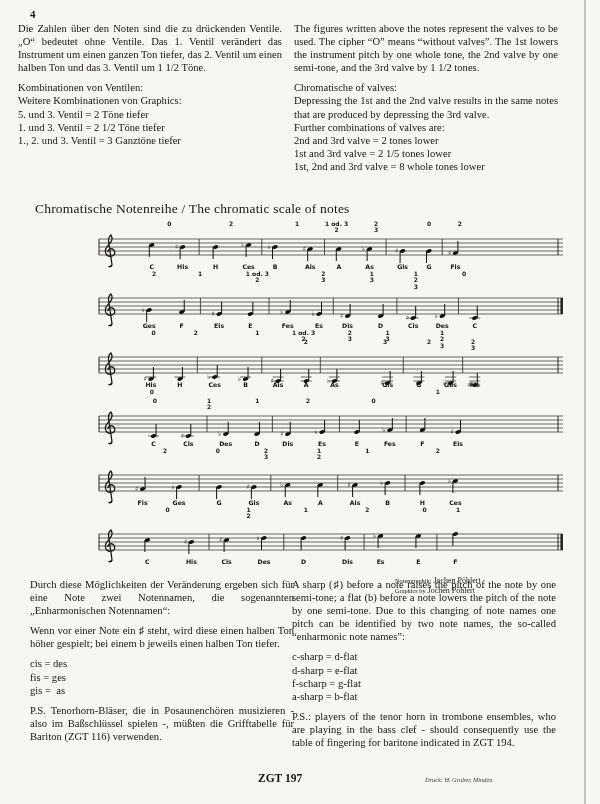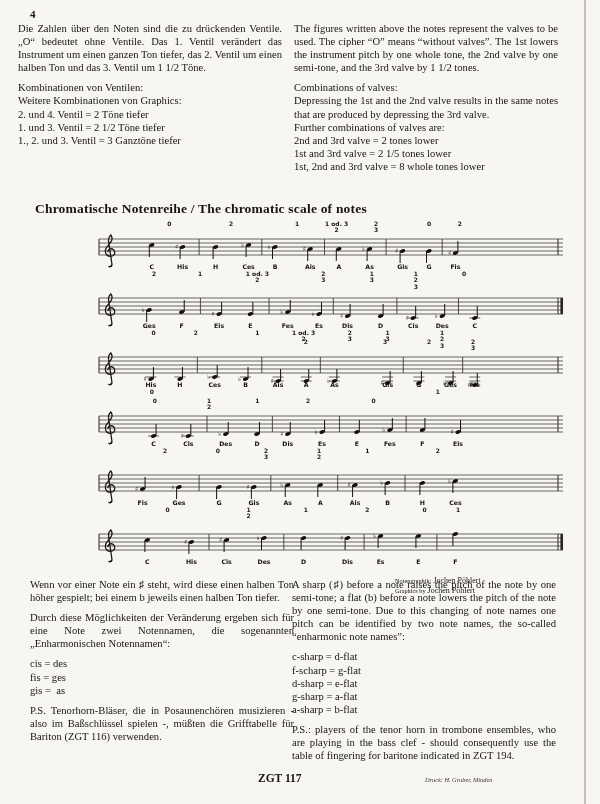--- a/index.html
+++ b/index.html
@@ -6,21 +6,21 @@
   body{background:#d8d6d2;font-family:"Liberation Serif", serif;}
   .page{position:relative;width:600px;height:804px;background:#f7f6f2;color:#181512;overflow:hidden;
         box-shadow:0 0 6px rgba(0,0,0,.4);}
   .scan-edge{position:absolute;top:0;right:14px;width:2px;height:804px;background:#9a968e;opacity:.55;}
   .pagenum{position:absolute;left:30px;top:8px;font-size:11px;font-weight:bold;}
   .col{position:absolute;top:22px;width:264px;font-size:10.6px;line-height:13.1px;text-align:justify;}
   .col.left{left:18px;}
   .col.right{left:294px;}
   .para{margin:0 0 7px 0;}
   .combo-line{margin:0;}
-  .heading{position:absolute;left:35px;top:201px;font-size:13.5px;font-weight:bold;letter-spacing:.2px;}
+  .heading{position:absolute;left:35px;top:201px;font-size:13.5px;font-weight:normal;letter-spacing:.2px;}
   .music{position:absolute;left:95px;top:222px;width:474px;}
   .stave{position:relative;width:470px;height:59px;}
   .stave svg{position:absolute;left:0;top:7px;}
   .num{position:absolute;font-family:"DejaVu Sans", sans-serif;font-size:6px;line-height:6.4px;font-weight:bold;
        white-space:pre-line;text-align:center;transform:translateX(-50%);color:#1b1814;}
   .num.above{top:-1px;}
   .num.below{top:49px;}
   .notelabel{position:absolute;top:41px;font-family:"DejaVu Sans", sans-serif;font-size:6.2px;font-weight:bold;
        transform:translateX(-50%);color:#14110e;}
   .credits{position:absolute;left:300px;top:354px;width:170px;text-align:left;font-size:8px;line-height:9.5px;}
@@ -39,29 +39,29 @@
 
 <div class="page">
   <div class="scan-edge"></div>
   <div class="pagenum">4</div>
 
   <div class="col left">
     <p class="para">Die Zahlen über den Noten sind die zu drückenden Ventile. „O“ bedeutet ohne Ventile. Das 1. Ventil verändert das Instrument um einen ganzen Ton tiefer, das 2. Ventil um einen halben Ton und das 3. Ventil um 1 1/2 Töne.</p>
     <div class="combo-line">Kombinationen von Ventilen:</div>
     <div class="combo-line">Weitere Kombinationen von Graphics:</div>
     <div>
-        <div>2. und 4. Ventil = 2 Töne tiefer</div>
+        <div>5. und 3. Ventil = 2 Töne tiefer</div>
         <div>1. und 3. Ventil = 2 1/2 Töne tiefer</div>
         <div>1., 2. und 3. Ventil = 3 Ganztöne tiefer</div>
       </div>
   </div>
 
   <div class="col right">
     <p class="para">The figures written above the notes represent the valves to be used. The cipher “O” means “without valves”. The 1st lowers the instrument pitch by one whole tone, the 2nd valve by one semi-tone, and the 3rd valve by 1 1/2 tones.</p>
-    <div class="combo-line">Combinations of valves:</div>
+    <div class="combo-line">Chromatische of valves:</div>
     <div class="combo-line">Depressing the 1st and the 2nd valve results in the same notes that are produced by depressing the 3rd valve.</div>
     <div class="combo-line">Further combinations of valves are:</div>
     <div>
         <div>2nd and 3rd valve = 2 tones lower</div>
         <div>1st and 3rd valve = 2 1/5 tones lower</div>
         <div>1st, 2nd and 3rd valve = 8 whole tones lower</div>
       </div>
   </div>
 
   <div class="heading">Chromatische Notenreihe / The chromatic scale of notes</div>
@@ -486,27 +486,27 @@
           <div class="notelabel" style="left: 360.4px;">F</div>
         </div>
       </div>
     <div class="credits">
       <div><span class="lbl">Notengraphik:</span> <span>Jochen Pöhlert</span></div>
       <div><span class="lbl">Graphics by</span> <span>Jochen Pöhlert</span></div>
     </div>
   </div>
 
   <div class="bcol left">
+    <p class="para">Durch diese Möglichkeiten der Veränderung ergeben sich für eine Note zwei Notennamen, die sogenannten „Enharmonischen Notennamen“:</p>
     <p class="para">Wenn vor einer Note ein ♯ steht, wird diese einen halben Ton höher gespielt; bei einem b jeweils einen halben Ton tiefer.</p>
-    <p class="para">Durch diese Möglichkeiten der Veränderung ergeben sich für eine Note zwei Notennamen, die sogenannten „Enharmonischen Notennamen“:</p>
     <div class="pairs"><div>cis = des</div><div>fis = ges</div><div>gis =  as</div></div>
     <p class="para ps">P.S. Tenorhorn-Bläser, die in Posaunenchören musizieren - also im Baßschlüssel spielen -, müßten die Grifftabelle für Bariton (ZGT 116) verwenden.</p>
   </div>
 
   <div class="bcol right">
     <p class="para">A sharp (♯) before a note raises the pitch of the note by one semi-tone; a flat (b) before a note lowers the pitch of the note by one semi-tone. Due to this changing of note names one pitch can be identified by two note names, the so-called “enharmonic note names”:</p>
-    <div class="pairs"><div>c-sharp = d-flat</div><div>f-scharp = g-flat</div><div>d-sharp = e-flat</div><div>g-sharp = a-flat</div><div>a-sharp = b-flat</div></div>
+    <div class="pairs"><div>c-sharp = d-flat</div><div>d-sharp = e-flat</div><div>f-scharp = g-flat</div><div>a-sharp = b-flat</div></div>
     <p class="para ps">P.S.: players of the tenor horn in trombone ensembles, who are playing in the bass clef - should consequently use the table of fingering for baritone indicated in ZGT 194.</p>
   </div>
 
-  <div class="footer-code">ZGT 117</div>
+  <div class="footer-code">ZGT 197</div>
   <div class="printer">Druck: H. Gruber, Minden</div>
 </div>
 
 </body></html>

